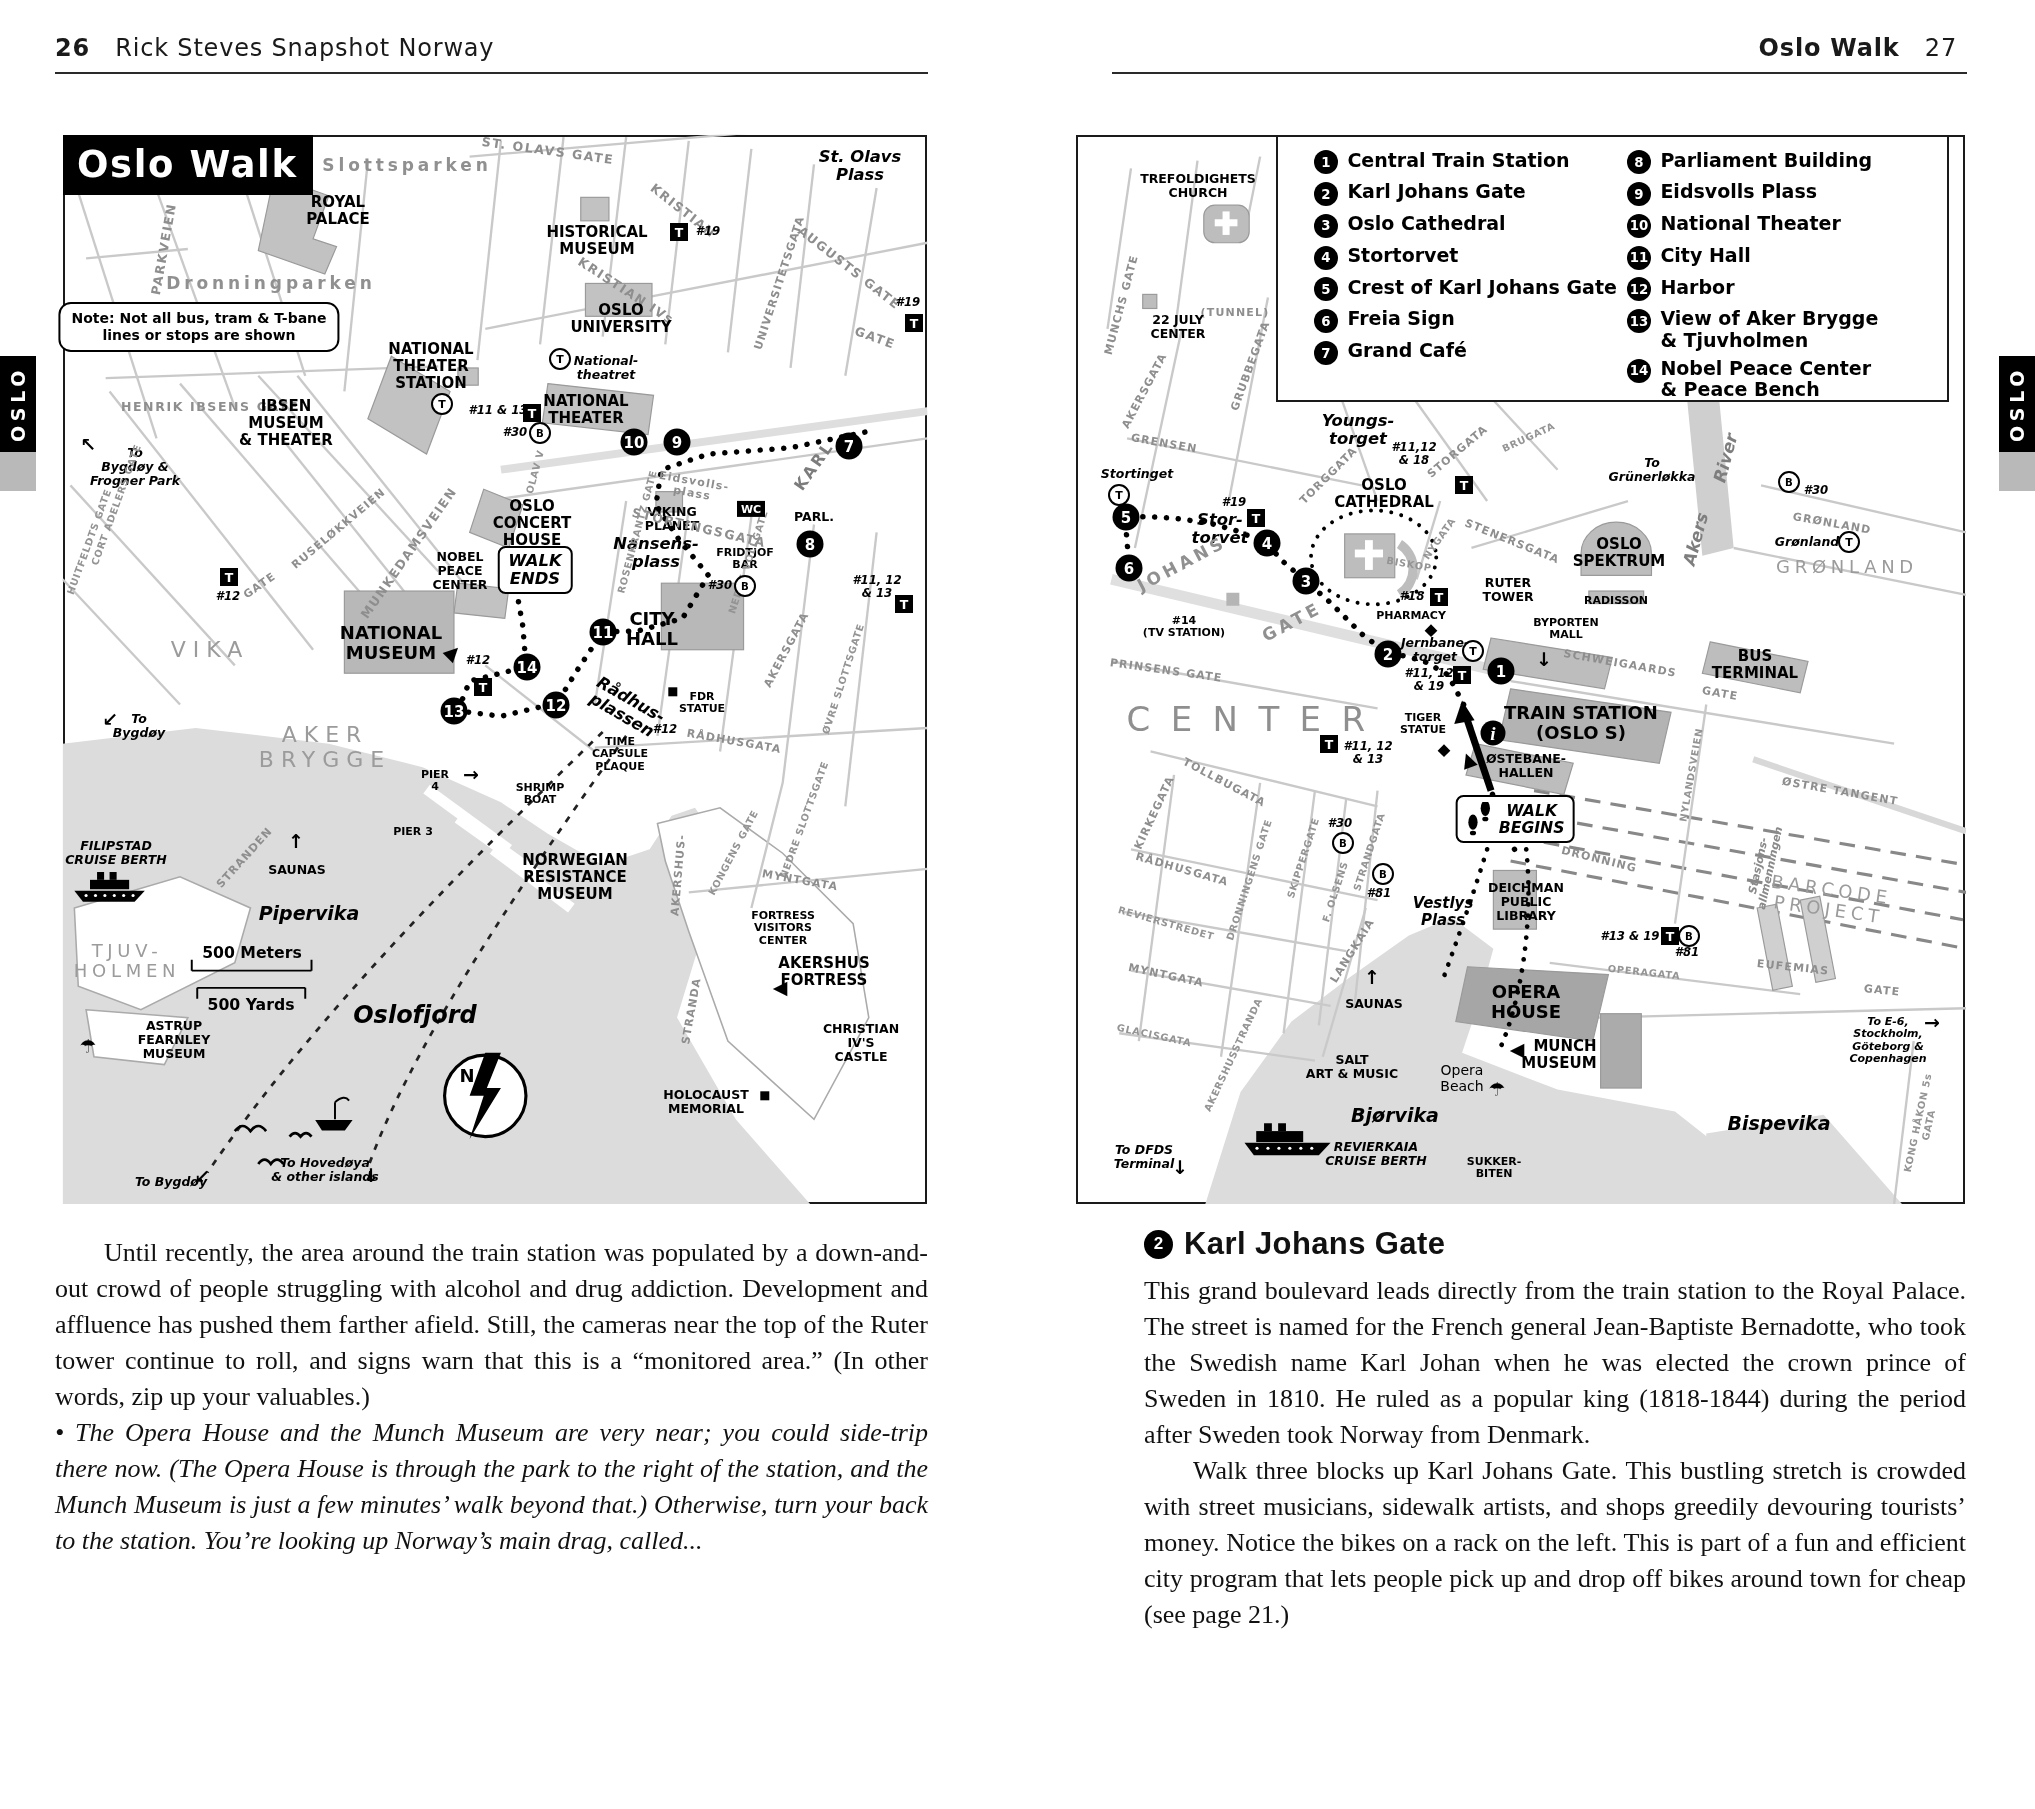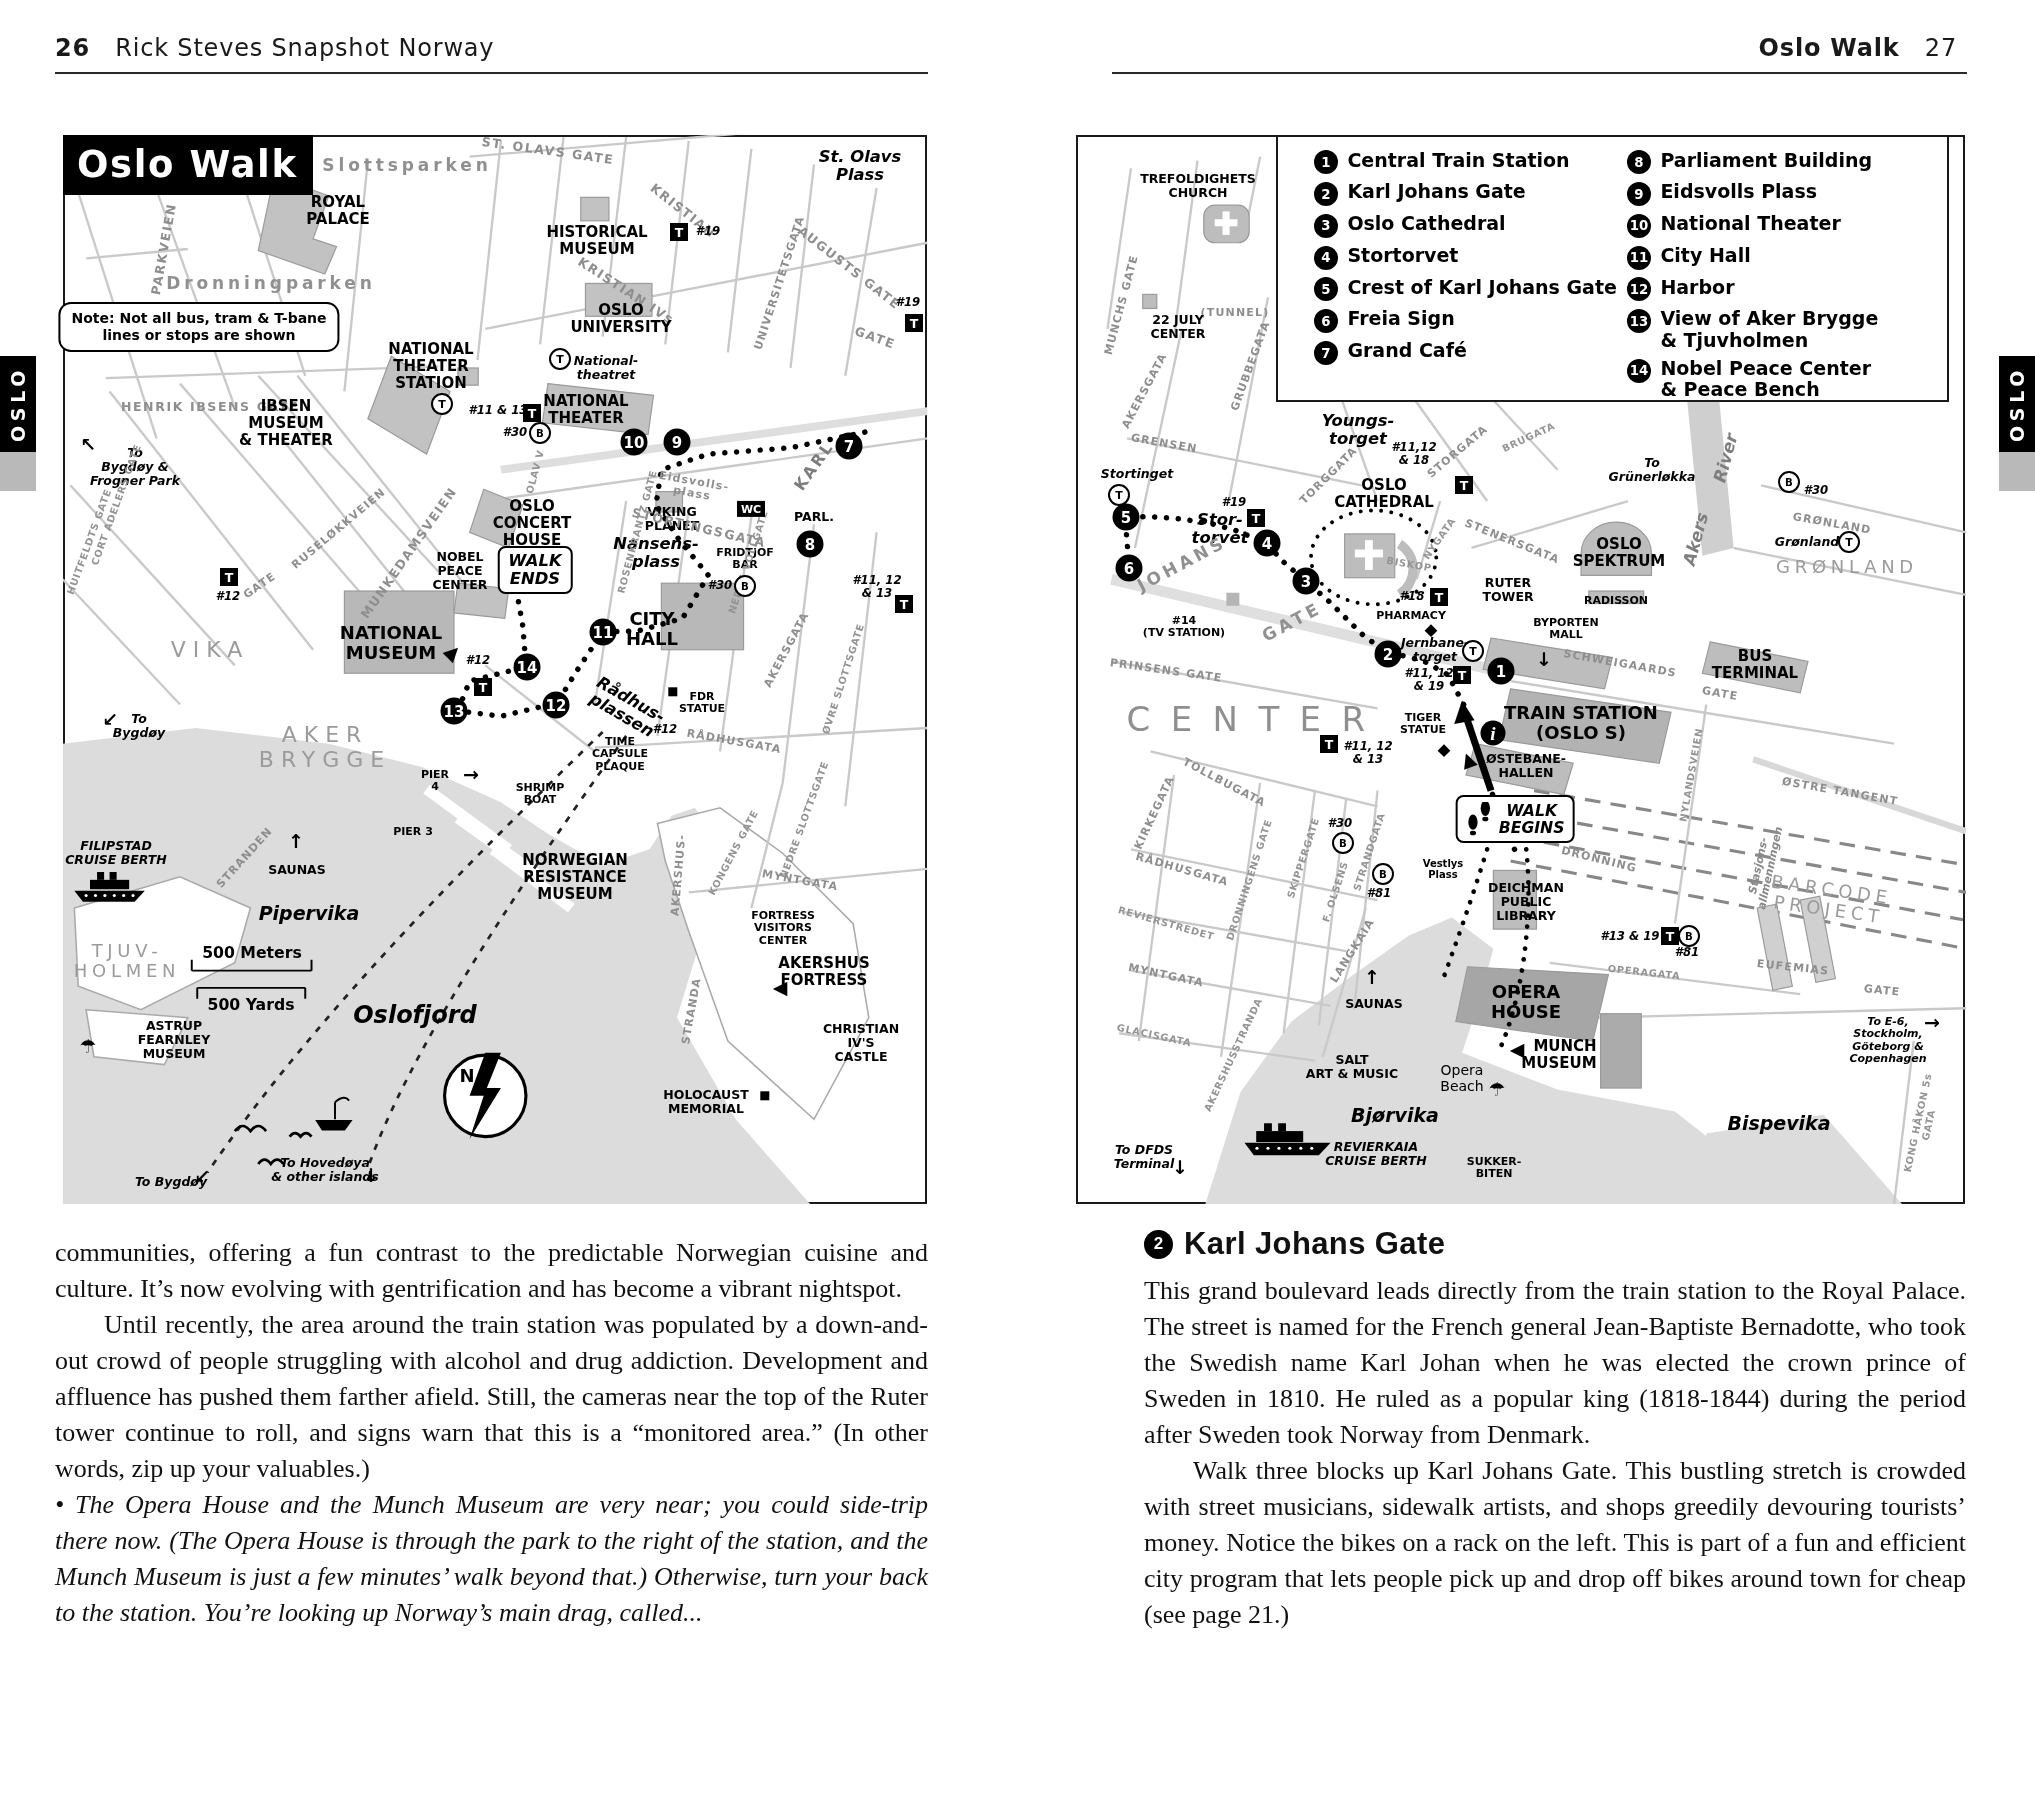--- a/index.html
+++ b/index.html
@@ -32,21 +32,21 @@
   .street-xs{color:#949494;font-size:9.8px;letter-spacing:0.8px;font-weight:bold;}
   .street-lg{color:#909090;font-size:17px;letter-spacing:3.9px;font-weight:bold;}
   .dist{color:#9b9b9b;font-size:22px;letter-spacing:7px;}
   .dist-sm{color:#9b9b9b;font-size:18px;letter-spacing:4.7px;}
   .dist-xl{color:#8f8f8f;font-size:34px;letter-spacing:20.4px;}
   .river{color:#7e7e7e;font-style:italic;font-weight:bold;font-size:17px;}
   .river-sm{color:#8a8a8a;font-style:italic;font-weight:bold;font-size:11px;}
   .ital{font-style:italic;font-weight:bold;font-size:12.5px;}
   .ital-sm{font-style:italic;font-weight:bold;font-size:11px;}
   .ital-b{font-style:italic;font-weight:bold;font-size:16.4px;}
-  .ital-b2{font-weight:bold;font-size:10px;}
+  .ital-b2{font-style:italic;font-weight:bold;font-size:15px;margin-top:43px;}
   .ital-lg{font-style:italic;font-weight:bold;font-size:19px;}
   .ital-xl{font-style:italic;font-weight:bold;font-size:24px;}
   .arr{font-size:19px;font-weight:bold;}
   
   .walkbox{border:2.3px solid #000;border-radius:7.8px;background:#fff;font-style:italic;
            font-weight:bold;font-size:16.4px;line-height:1.1;padding:3.9px 8.6px;z-index:6;}
   .notebox{border:2px solid #000;border-radius:12.5px;background:#fff;font-weight:bold;
            font-size:14px;line-height:1.25;padding:5.5px 11px;z-index:6;}
   .beginbox{border:2.3px solid #000;border-radius:7.8px;background:#fff;z-index:6;
             display:flex;align-items:center;gap:6.3px;padding:4.7px 7.8px;}
@@ -705,21 +705,20 @@
       <span class="lb tag ital-sm" style="font-size: 11.7px; left: 1687px; top: 953px; transform: translate(-50%, -50%);">#81</span>
       <span class="lb arr" style="position: absolute; left: 1932px; top: 1023px; transform: translate(-50%, -50%);">→</span>
       <span class="lb arr" style="position: absolute; left: 1180px; top: 1168px; transform: translate(-50%, -50%);">↓</span>
       <span class="lb arr" style="position: absolute; left: 1372px; top: 978px; transform: translate(-50%, -50%);">↑</span>
       <span class="lb arr" style="position: absolute; left: 1517px; top: 1050px; transform: translate(-50%, -50%);">◀</span>
       <span class="lb arr" style="position: absolute; left: 1544px; top: 660px; transform: translate(-50%, -50%);">↓</span>
       <span class="lb arr" style="position: absolute; left: 1468px; top: 759px; transform: translate(-50%, -50%) rotate(-20deg);">▲</span>
     </div>
 
   <div class="col" style="left:55px;top:1235px;width:873px" id="left-col">
-      <p>communities, offering a fun contrast to the predictable Norwegian cuisine and culture. It’s now evolving with gentrification and has become a vibrant nightspot.</p>
       <p class="indent">Until recently, the area around the train station was populated by a down-and-out crowd of people struggling with alcohol and drug addiction. Development and affluence has pushed them farther afield. Still, the cameras near the top of the Ruter tower continue to roll, and signs warn that this is a “monitored area.” (In other words, zip up your valuables.)</p>
       <p class="bullet">• The Opera House and the Munch Museum are very near; you could side-trip there now. (The Opera House is through the park to the right of the station, and the Munch Museum is just a few minutes’ walk beyond that.) Otherwise, turn your back to the station. You’re looking up Norway’s main drag, called...</p>
     </div>
   <div class="col" style="left:1144px;top:1226px;width:822px" id="right-col">
     <div class="h2row">
       <span class="h2num">2</span>
       <span class="h2txt">Karl Johans Gate</span>
     </div>
     <div id="right-paras">
         <p>This grand boulevard leads directly from the train station to the Royal Palace. The street is named for the French general Jean-Baptiste Bernadotte, who took the Swedish name Karl Johan when he was elected the crown prince of Sweden in 1810. He ruled as a popular king (1818-1844) during the period after Sweden took Norway from Denmark.</p>

